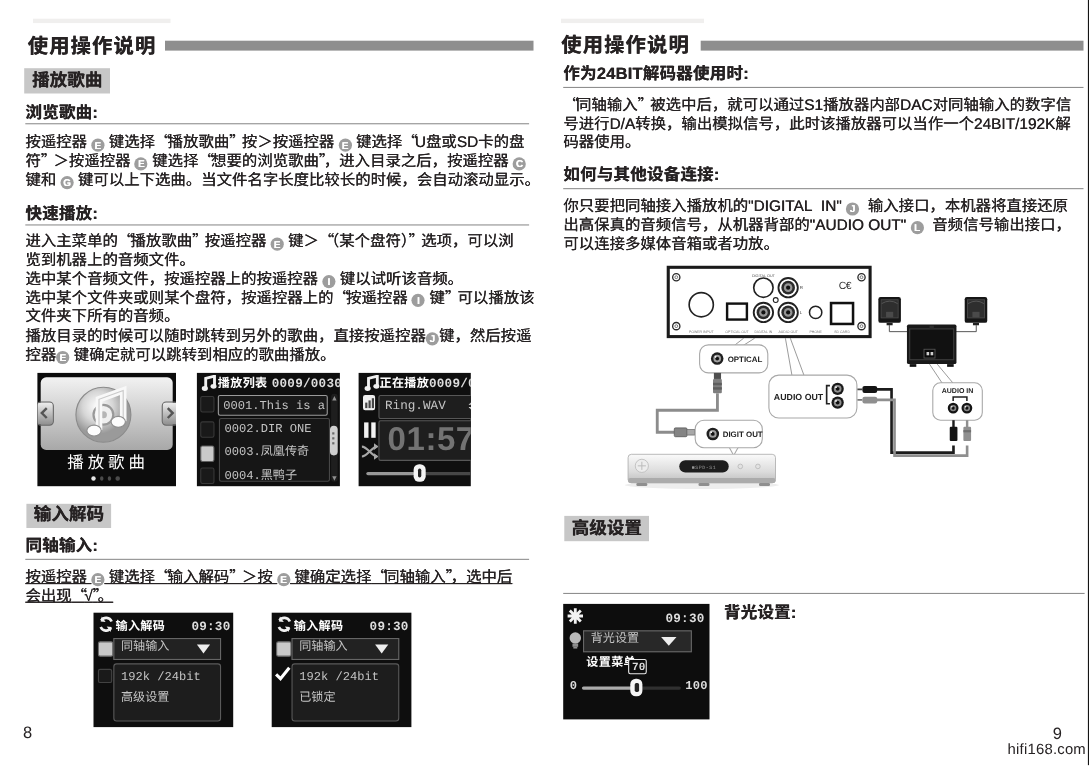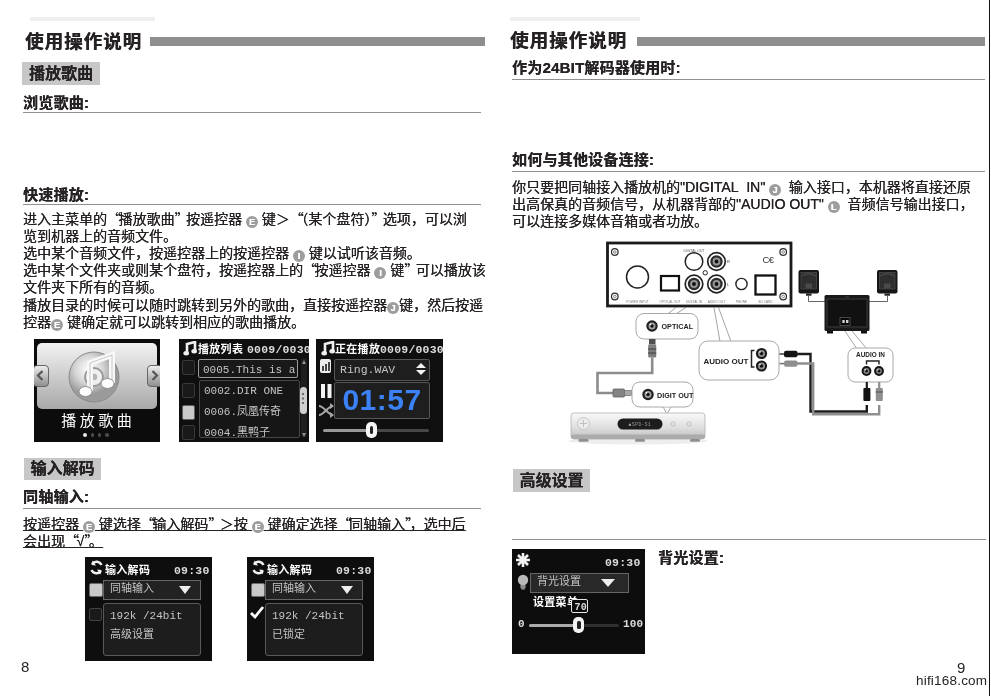--- a/index.html
+++ b/index.html
@@ -25,20 +25,21 @@
 
 <div class="a" style="left:30px;top:17px;width:125px;height:4px;background:#f0efee;"></div>
 <div class="a" style="left:510px;top:17px;width:130px;height:4px;background:#f0efee;"></div>
 
 <div class="a t" style="left:25px;top:33px;">使用操作说明</div>
 <div class="a bar" style="left:150px;top:36.5px;width:335px;"></div>
 <div class="a sec" style="left:22px;top:62px;width:78px;height:23px;line-height:23px;">播放歌曲</div>
 
 <div class="a h" style="left:23px;top:95px;">浏览歌曲:</div>
 <div class="a rule" style="left:23px;top:112px;width:458px;"></div>
+<div class="a p" style="left:23px;top:121.3px;">按遥控器 <span class="k">E</span> 键选择<i>“</i>播放歌曲<i>”</i>按＞按遥控器 <span class="k">E</span> 键选择<i>“</i>U盘或SD卡的盘<br>符<i>”</i>＞按遥控器 <span class="k">E</span> 键选择<i>“</i>想要的浏览歌曲<i>”</i>，进入目录之后，按遥控器 <span class="k">C</span><br>键和 <span class="k">G</span> 键可以上下选曲。当文件名字长度比较长的时候，会自动滚动显示。</div>
 
 <div class="a h" style="left:23px;top:187px;">快速播放:</div>
 <div class="a rule" style="left:23px;top:203.5px;width:458px;"></div>
 <div class="a p" style="left:23px;top:210.5px;line-height:17.2px;">进入主菜单的<i>“</i>播放歌曲<i>”</i>按遥控器 <span class="k">E</span> 键＞<i>“</i>（某个盘符）<i>”</i>选项，可以浏<br>览到机器上的音频文件。<br>选中某个音频文件，按遥控器上的按遥控器 <span class="k">I</span> 键以试听该音频。<br>选中某个文件夹或则某个盘符，按遥控器上的<i>“</i>按遥控器 <span class="k">I</span> 键<i>”</i>可以播放该<br>文件夹下所有的音频。<br>播放目录的时候可以随时跳转到另外的歌曲，直接按遥控器<span class="k">J</span>键，然后按遥<br>控器<span class="k">E</span> 键确定就可以跳转到相应的歌曲播放。</div>
 
 <div class="a sec" style="left:24px;top:458px;width:77px;height:22px;line-height:22px;">输入解码</div>
 <div class="a h" style="left:23px;top:489px;">同轴输入:</div>
 <div class="a rule" style="left:23px;top:507.5px;width:458px;"></div>
 <div class="a p" style="left:23px;top:516px;text-decoration:underline;">按遥控器 <span class="k">E</span> 键选择<i>“</i>输入解码<i>”</i>＞按 <span class="k">E</span> 键确定选择<i>“</i>同轴输入<i>”</i>，选中后<br>会出现<i>“</i>√<i>”</i>。</div>
 
@@ -84,32 +85,32 @@
         <ellipse cx="11.2" cy="10.2" rx="2.8" ry="2.2" fill="#f0f0f0"></ellipse>
       </svg>
  <div class="wt" style="left:19px;top:5px;">播放列表</div>
  <div class="lcd" style="left:68px;top:5px;">0009/0030</div>
  <div class="cb" style="left:3px;top:21px;width:11px;height:13px;background:#191919;border:1px solid #383838;"></div>
  <div class="cb" style="left:3px;top:44px;width:11px;height:13px;background:#191919;border:1px solid #383838;"></div>
  <div class="cb" style="left:3px;top:66px;width:11px;height:13px;background:#c9c9c9;border:1.5px solid #5f5f5f;"></div>
  <div class="cb" style="left:3px;top:86px;width:11px;height:13px;background:#191919;border:1px solid #383838;"></div>
  <div style="left:19px;top:20px;width:98px;height:16.5px;background:#191919;border:1.5px solid #9a9a9a;border-radius:2px;"></div>
  <div style="left:19.5px;top:41px;width:99px;height:56px;background:#161616;border:1px solid #474747;border-radius:2px;"></div>
- <div class="stx" style="left:24px;top:24.5px;">0005.This is a</div>
+ <div class="stx" style="left:24px;top:24.5px;">0001.This is a</div>
  <div class="stx" style="left:25px;top:45.5px;">0002.DIR ONE</div>
- <div class="stx" style="left:25px;top:67px;">0006.凤凰传奇</div>
+ <div class="stx" style="left:25px;top:67px;">0003.凤凰传奇</div>
  <div class="stx" style="left:25px;top:87.5px;text-align:center;">0004.黑鸭子</div>
  <div style="left:121.5px;top:19px;width:6.5px;height:80px;background:#1e1e1e;border-radius:3px;"></div>
  <div style="left:122.5px;top:21px;width:0;height:0;border-left:2.5px solid transparent;border-right:2.5px solid transparent;border-bottom:4px solid #909090;"></div>
  <div style="left:122.5px;top:94px;width:0;height:0;border-left:2.5px solid transparent;border-right:2.5px solid transparent;border-top:4px solid #909090;"></div>
  <div style="left:120.5px;top:48px;width:7.5px;height:27px;background:#cfcfcf;border-radius:4px;"></div>
  <div style="left:123.3px;top:54px;width:2px;height:2px;background:#6a6a6a;box-shadow:0 4.5px 0 #6a6a6a,0 9px 0 #6a6a6a;"></div>
 </div>
 
-<div class="scr" style="left:316px;top:339px;width:127px;height:103px;background:#0f0f0f;">
+<div class="scr" style="left:326px;top:339px;width:102px;height:103px;background:#0f0f0f;">
  <svg style="left:5px;top:2px;" width="14" height="15" viewBox="0 0 14 15">
         <path d="M4 12 L4 3 L12 1 L12 10" fill="none" stroke="#f0f0f0" stroke-width="2.6"></path>
         <ellipse cx="3.2" cy="12.2" rx="2.8" ry="2.2" fill="#f0f0f0"></ellipse>
         <ellipse cx="11.2" cy="10.2" rx="2.8" ry="2.2" fill="#f0f0f0"></ellipse>
       </svg>
  <div class="wt" style="left:19px;top:5px;">正在播放</div>
  <div class="lcd" style="left:64px;top:5px;">0009/0030</div>
  <div style="left:4px;top:20px;width:11px;height:14px;background:#ededed;border-radius:2px;"></div>
  <div style="left:6px;top:27px;width:2px;height:5px;background:#444;"></div>
  <div style="left:9px;top:25px;width:2px;height:7px;background:#444;"></div>
@@ -117,21 +118,21 @@
  <div style="left:18px;top:19.5px;width:94px;height:20px;background:#1e1e1e;border:1px solid #575757;border-radius:2px;"></div>
  <div class="stx" style="left:24px;top:25px;font-size:11.5px;">Ring.WAV</div>
  <div style="left:100px;top:23.5px;width:0;height:0;border-left:5px solid transparent;border-right:5px solid transparent;border-bottom:5.5px solid #f2f2f2;"></div>
  <div style="left:100px;top:30.5px;width:0;height:0;border-left:5px solid transparent;border-right:5px solid transparent;border-top:5.5px solid #f2f2f2;"></div>
  <div style="left:5px;top:45px;width:4px;height:14px;background:#f2f2f2;box-shadow:6.5px 0 0 #f2f2f2;"></div>
  <svg style="left:2px;top:63px;" width="17" height="17" viewBox="0 0 17 17">
   <path d="M1 4 C6 4 10 13 15 13 M1 13 C6 13 10 4 15 4" fill="none" stroke="#a8a8a8" stroke-width="2"></path>
   <path d="M12 10 L16 13 L12 16 Z M12 1 L16 4 L12 7 Z" fill="#a8a8a8"></path>
  </svg>
  <div style="left:18px;top:43px;width:94px;height:35px;background:#1e1e1e;border:1px solid #575757;border-radius:2px;"></div>
- <div style="left:18px;top:46px;width:96px;text-align:center;font-family:'Liberation Sans',sans-serif;font-weight:bold;font-size:30px;line-height:30px;letter-spacing:0.5px;color:#3b82f6;">01:57</div>
+ <div style="left:18px;top:46px;width:96px;text-align:center;font-family:'Liberation Sans',sans-serif;font-weight:bold;font-size:30px;line-height:30px;letter-spacing:0.5px;color:#737373;">01:57</div>
  <div style="left:7px;top:89.5px;width:44px;height:3px;background:#989898;border-radius:2px;"></div>
  <div style="left:51px;top:89.5px;width:62px;height:3px;background:#474747;border-radius:2px;"></div>
  <div style="left:49.5px;top:83px;width:11px;height:16px;background:#f4f4f4;border-radius:5px;"></div>
  <div style="left:53.5px;top:87px;width:3.5px;height:8px;background:#222;border-radius:1.5px;"></div>
 </div>
 
 <div class="scr" style="left:85px;top:557px;width:127px;height:104px;background:#0e0e0e;">
  <svg style="left:4px;top:3px;" width="15" height="15" viewBox="0 0 15 15">
   <path d="M12.5 5 A5.5 5.5 0 0 0 3 4" fill="none" stroke="#f0f0f0" stroke-width="2.4"></path>
   <path d="M2.5 10 A5.5 5.5 0 0 0 12 11" fill="none" stroke="#f0f0f0" stroke-width="2.4"></path>
@@ -195,20 +196,21 @@
  <div style="left:63px;top:74.5px;width:44px;height:3.5px;background:#303030;border-radius:2px;"></div>
  <div style="left:61px;top:68px;width:11px;height:16px;background:#f4f4f4;border-radius:5px;"></div>
  <div style="left:65px;top:72px;width:3.5px;height:8px;background:#222;border-radius:1.5px;"></div>
 </div>
 
 <div class="a t" style="left:510px;top:32px;">使用操作说明</div>
 <div class="a bar" style="left:637px;top:36.5px;width:348px;"></div>
 
 <div class="a h" style="left:512px;top:60px;">作为24BIT解码器使用时:</div>
 <div class="a rule" style="left:512px;top:79px;width:473px;"></div>
+<div class="a p" style="left:512px;top:86.5px;line-height:17.2px;"><i>“</i>同轴输入<i>”</i>被选中后，就可以通过S1播放器内部DAC对同轴输入的数字信<br>号进行D/A转换，输出模拟信号，此时该播放器可以当作一个24BIT/192K解<br>码器使用。</div>
 
 <div class="a h" style="left:512px;top:152px;">如何与其他设备连接:</div>
 <div class="a rule" style="left:512px;top:170.5px;width:473px;"></div>
 <div class="a p" style="left:512px;top:178.5px;line-height:16.8px;">你只要把同轴接入播放机的"DIGITAL&nbsp; IN" <span class="k">J</span>&nbsp; 输入接口，本机器将直接还原<br>出高保真的音频信号，从机器背部的"AUDIO OUT" <span class="k">L</span>&nbsp; 音频信号输出接口，<br>可以连接多媒体音箱或者功放。</div>
 
 <div class="a sec" style="left:513px;top:469px;width:77px;height:23px;line-height:23px;">高级设置</div>
 <div class="a rule" style="left:512px;top:538.5px;width:474px;"></div>
 
 <div class="a h" style="left:658px;top:550px;">背光设置:</div>
 

